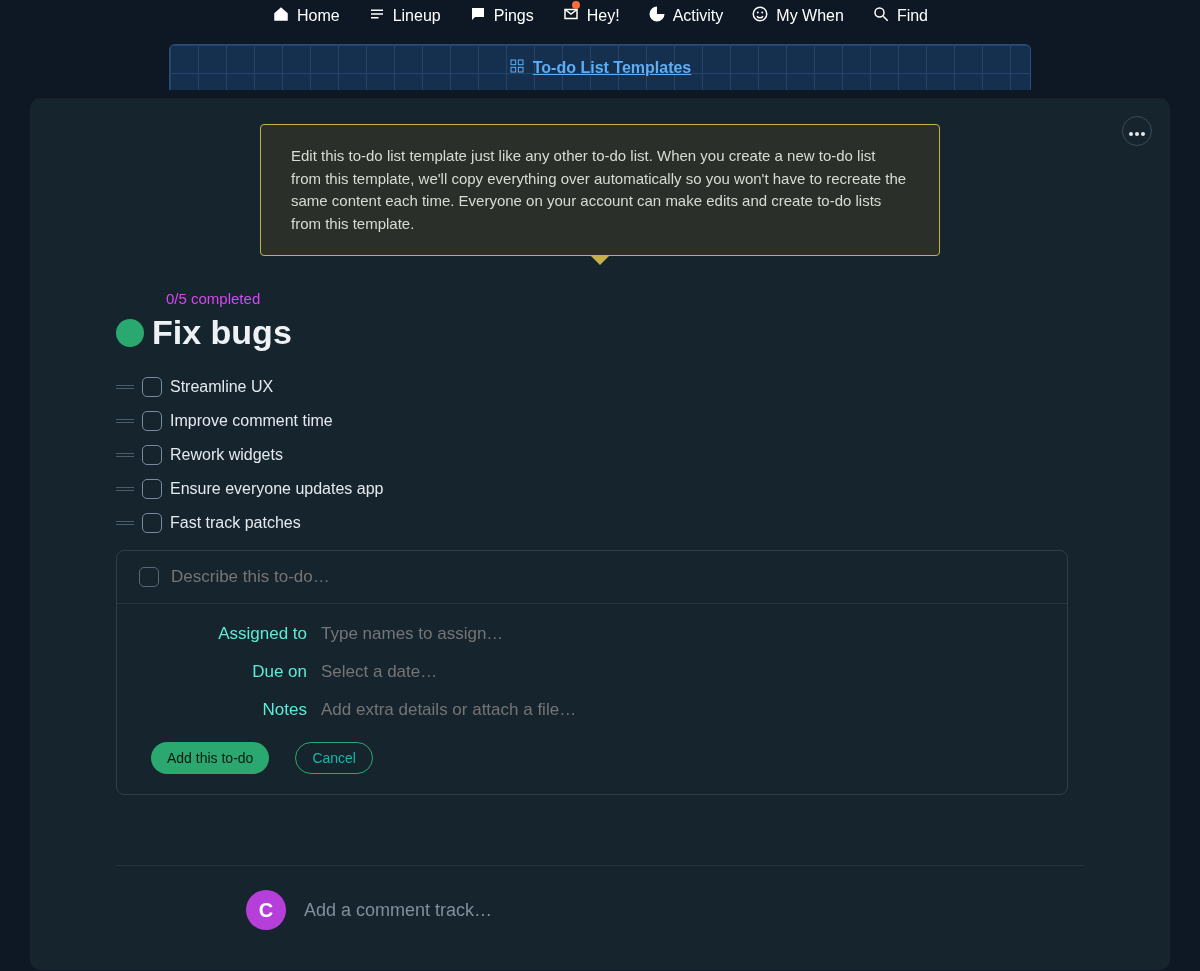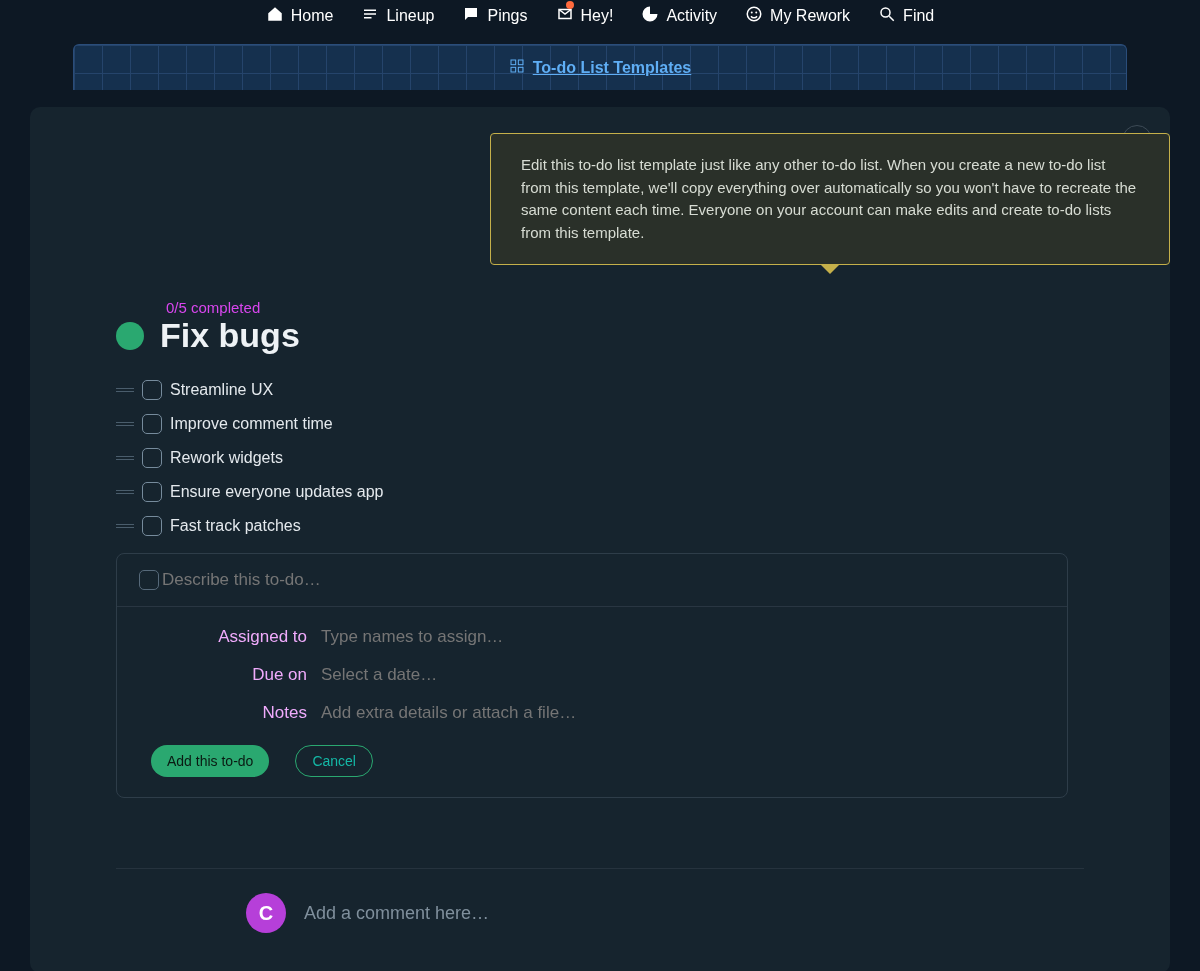--- a/index.html
+++ b/index.html
@@ -6,65 +6,65 @@
   html, body { background: #0d1824; color: #e2e8ec; font-family: -apple-system, BlinkMacSystemFont, "Segoe UI", Helvetica, Arial, sans-serif; font-size: 15px; width: 1200px; }
   a { text-decoration: none; color: inherit; }
 
   
   .nav { height: 32px; display: flex; align-items: center; justify-content: center; gap: 28px; margin-top: 0; }
   .nav-item { display: flex; align-items: center; gap: 7px; color: #fff; font-weight: 400; font-size: 16px; cursor: pointer; position: relative; }
   .nav-item svg { width: 18px; height: 18px; fill: #fff; }
   .nav-badge { position: absolute; top: -4px; left: 10px; width: 8px; height: 8px; background: #ff6a3d; border-radius: 50%; }
 
   
-  .blueprint-wrap { width: 1054px; margin: 12px auto 17px; }
+  .blueprint-wrap { width: 862px; margin: 12px auto 8px; }
   .blueprint { height: 46px; border: 1px solid #2a4d7a; border-bottom: none; border-radius: 6px 6px 0 0; position: relative; display: flex; align-items: center; justify-content: center;
     background-image:
       linear-gradient(#25446b 1px, transparent 1px),
       linear-gradient(90deg, #25446b 1px, transparent 1px);
     background-size: 28px 28px;
     background-color: #15304e;
   }
   .blueprint-link { color: #5faef5; font-weight: 700; text-decoration: underline; font-size: 16px; display: flex; align-items: center; gap: 8px; }
   .blueprint-link svg { width: 16px; height: 16px; fill: none; stroke: #5faef5; stroke-width: 1.5; }
 
   
   .card { width: 1140px; margin: 0 auto; background: #16242e; border-radius: 10px; position: relative; padding-bottom: 40px; }
   .more-btn { position: absolute; top: 18px; right: 18px; width: 30px; height: 30px; border-radius: 50%; border: 1px solid #3d4b56; display: flex; align-items: center; justify-content: center; cursor: pointer; background: #16242e; }
   .more-btn svg { width: 16px; height: 4px; fill: #e2e8ec; }
 
   
-  .tip-wrap { display: flex; justify-content: flex-end; padding-top: 26px; }
+  .tip-wrap { display: flex; justify-content: center; padding-top: 26px; }
   .tip { width: 680px; border: 1px solid #c5b04a; background: #2a3029; border-radius: 4px; padding: 20px 30px; position: relative; color: #d7dcd3; font-size: 15px; line-height: 1.5; }
   .tip::after { content: ""; position: absolute; left: 50%; bottom: -10px; transform: translateX(-50%); width: 0; height: 0; border-left: 10px solid transparent; border-right: 10px solid transparent; border-top: 10px solid #c5b04a; }
 
   
   .list-head { margin: 34px 0 0 86px; }
   .done-count { color: #d946ef; font-size: 15px; margin-left: 50px; }
-  .title-row { display: flex; align-items: center; gap: 16px; margin-top: 0; }
+  .title-row { display: flex; align-items: center; gap: 8px; margin-top: 6px; }
   .big-dot { width: 28px; height: 28px; border-radius: 50%; background: #2aa870; }
   .list-title { font-size: 34px; font-weight: 700; color: #eef2f5; }
 
   
   .todos { margin: 18px 0 0 86px; }
   .todo { display: flex; align-items: center; gap: 8px; height: 34px; }
   .grip { width: 18px; display: flex; flex-direction: column; gap: 2px; opacity: .45; cursor: grab; }
   .grip span { height: 1px; background: #8aa3b8; }
   .chk { width: 20px; height: 20px; border: 1.5px solid #768b9c; border-radius: 5px; background: transparent; cursor: pointer; }
   .todo-label { color: #e4e9ed; font-size: 16px; }
 
   
   .form { margin: 10px 0 0 86px; width: 952px; border: 1px solid #2e3d49; border-radius: 8px; }
-  .form-top { display: flex; align-items: center; gap: 3px; padding: 16px 22px; }
+  .form-top { display: flex; align-items: center; gap: 12px; padding: 16px 22px; }
   .form-top .chk { border-color: #56697a; }
   .placeholder-input { color: #7a8b99; font-size: 17px; background: transparent; border: none; outline: none; flex: 1; }
   .divider { height: 1px; background: #293642; }
   .fields { padding: 20px 22px 20px 22px; }
   .field-row { display: flex; align-items: center; gap: 14px; margin-bottom: 18px; }
-  .field-label { width: 168px; text-align: right; color: #f0abfc; font-size: 17px; }
+  .field-label { width: 168px; text-align: right; color: #5eead4; font-size: 17px; }
   .field-ph { color: #7a8b99; font-size: 17px; }
   .btn-row { display: flex; align-items: center; gap: 26px; padding-left: 12px; padding-top: 4px; }
   .btn-primary { background: #2aa870; color: #0a1a12; border: none; border-radius: 18px; padding: 8px 16px; font-size: 14px; cursor: pointer; }
   .btn-secondary { background: transparent; color: #14b8a6; border: 1px solid #2aa870; border-radius: 18px; padding: 7px 16px; font-size: 14px; cursor: pointer; }
 
   
   .sep { height: 1px; background: #26333e; margin: 70px 86px 0; }
   .comment-row { display: flex; align-items: center; gap: 18px; margin: 24px 0 0 216px; }
   .avatar { width: 40px; height: 40px; border-radius: 50%; background: #b63fd9; color: #fff; font-weight: 700; font-size: 20px; display: flex; align-items: center; justify-content: center; }
   .comment-ph { color: #7f8f9c; font-size: 18px; }
@@ -104,21 +104,21 @@
         </svg></span>
     <span>Activity</span>
   </a>
   <a class="nav-item">
     <span><svg viewBox="0 0 24 24">
           <circle cx="12" cy="12" r="9" fill="none" stroke="#fff" stroke-width="2"></circle>
           <circle cx="9" cy="10" r="1.3"></circle>
           <circle cx="15" cy="10" r="1.3"></circle>
           <path d="M8 15c1 1.5 2.5 2 4 2s3-.5 4-2" fill="none" stroke="#fff" stroke-width="2"></path>
         </svg></span>
-    <span>My Rework</span>
+    <span>My When</span>
   </a>
   <a class="nav-item">
     <span><svg viewBox="0 0 24 24">
           <circle cx="10" cy="10" r="6" fill="none" stroke="#fff" stroke-width="2"></circle>
           <path d="M15 15l6 6" stroke="#fff" stroke-width="2"></path>
         </svg></span>
     <span>Find</span>
   </a>
 </nav>
 
@@ -224,15 +224,15 @@
       <div class="btn-row">
         <button class="btn-primary">Add this to-do</button>
         <button class="btn-secondary">Cancel</button>
       </div>
     </div>
   </div>
 
   <div class="sep"></div>
   <div class="comment-row">
     <span class="avatar">C</span>
-    <span class="comment-ph">Add a comment here…</span>
+    <span class="comment-ph">Add a comment track…</span>
   </div>
 </div>
 
 </body></html>

